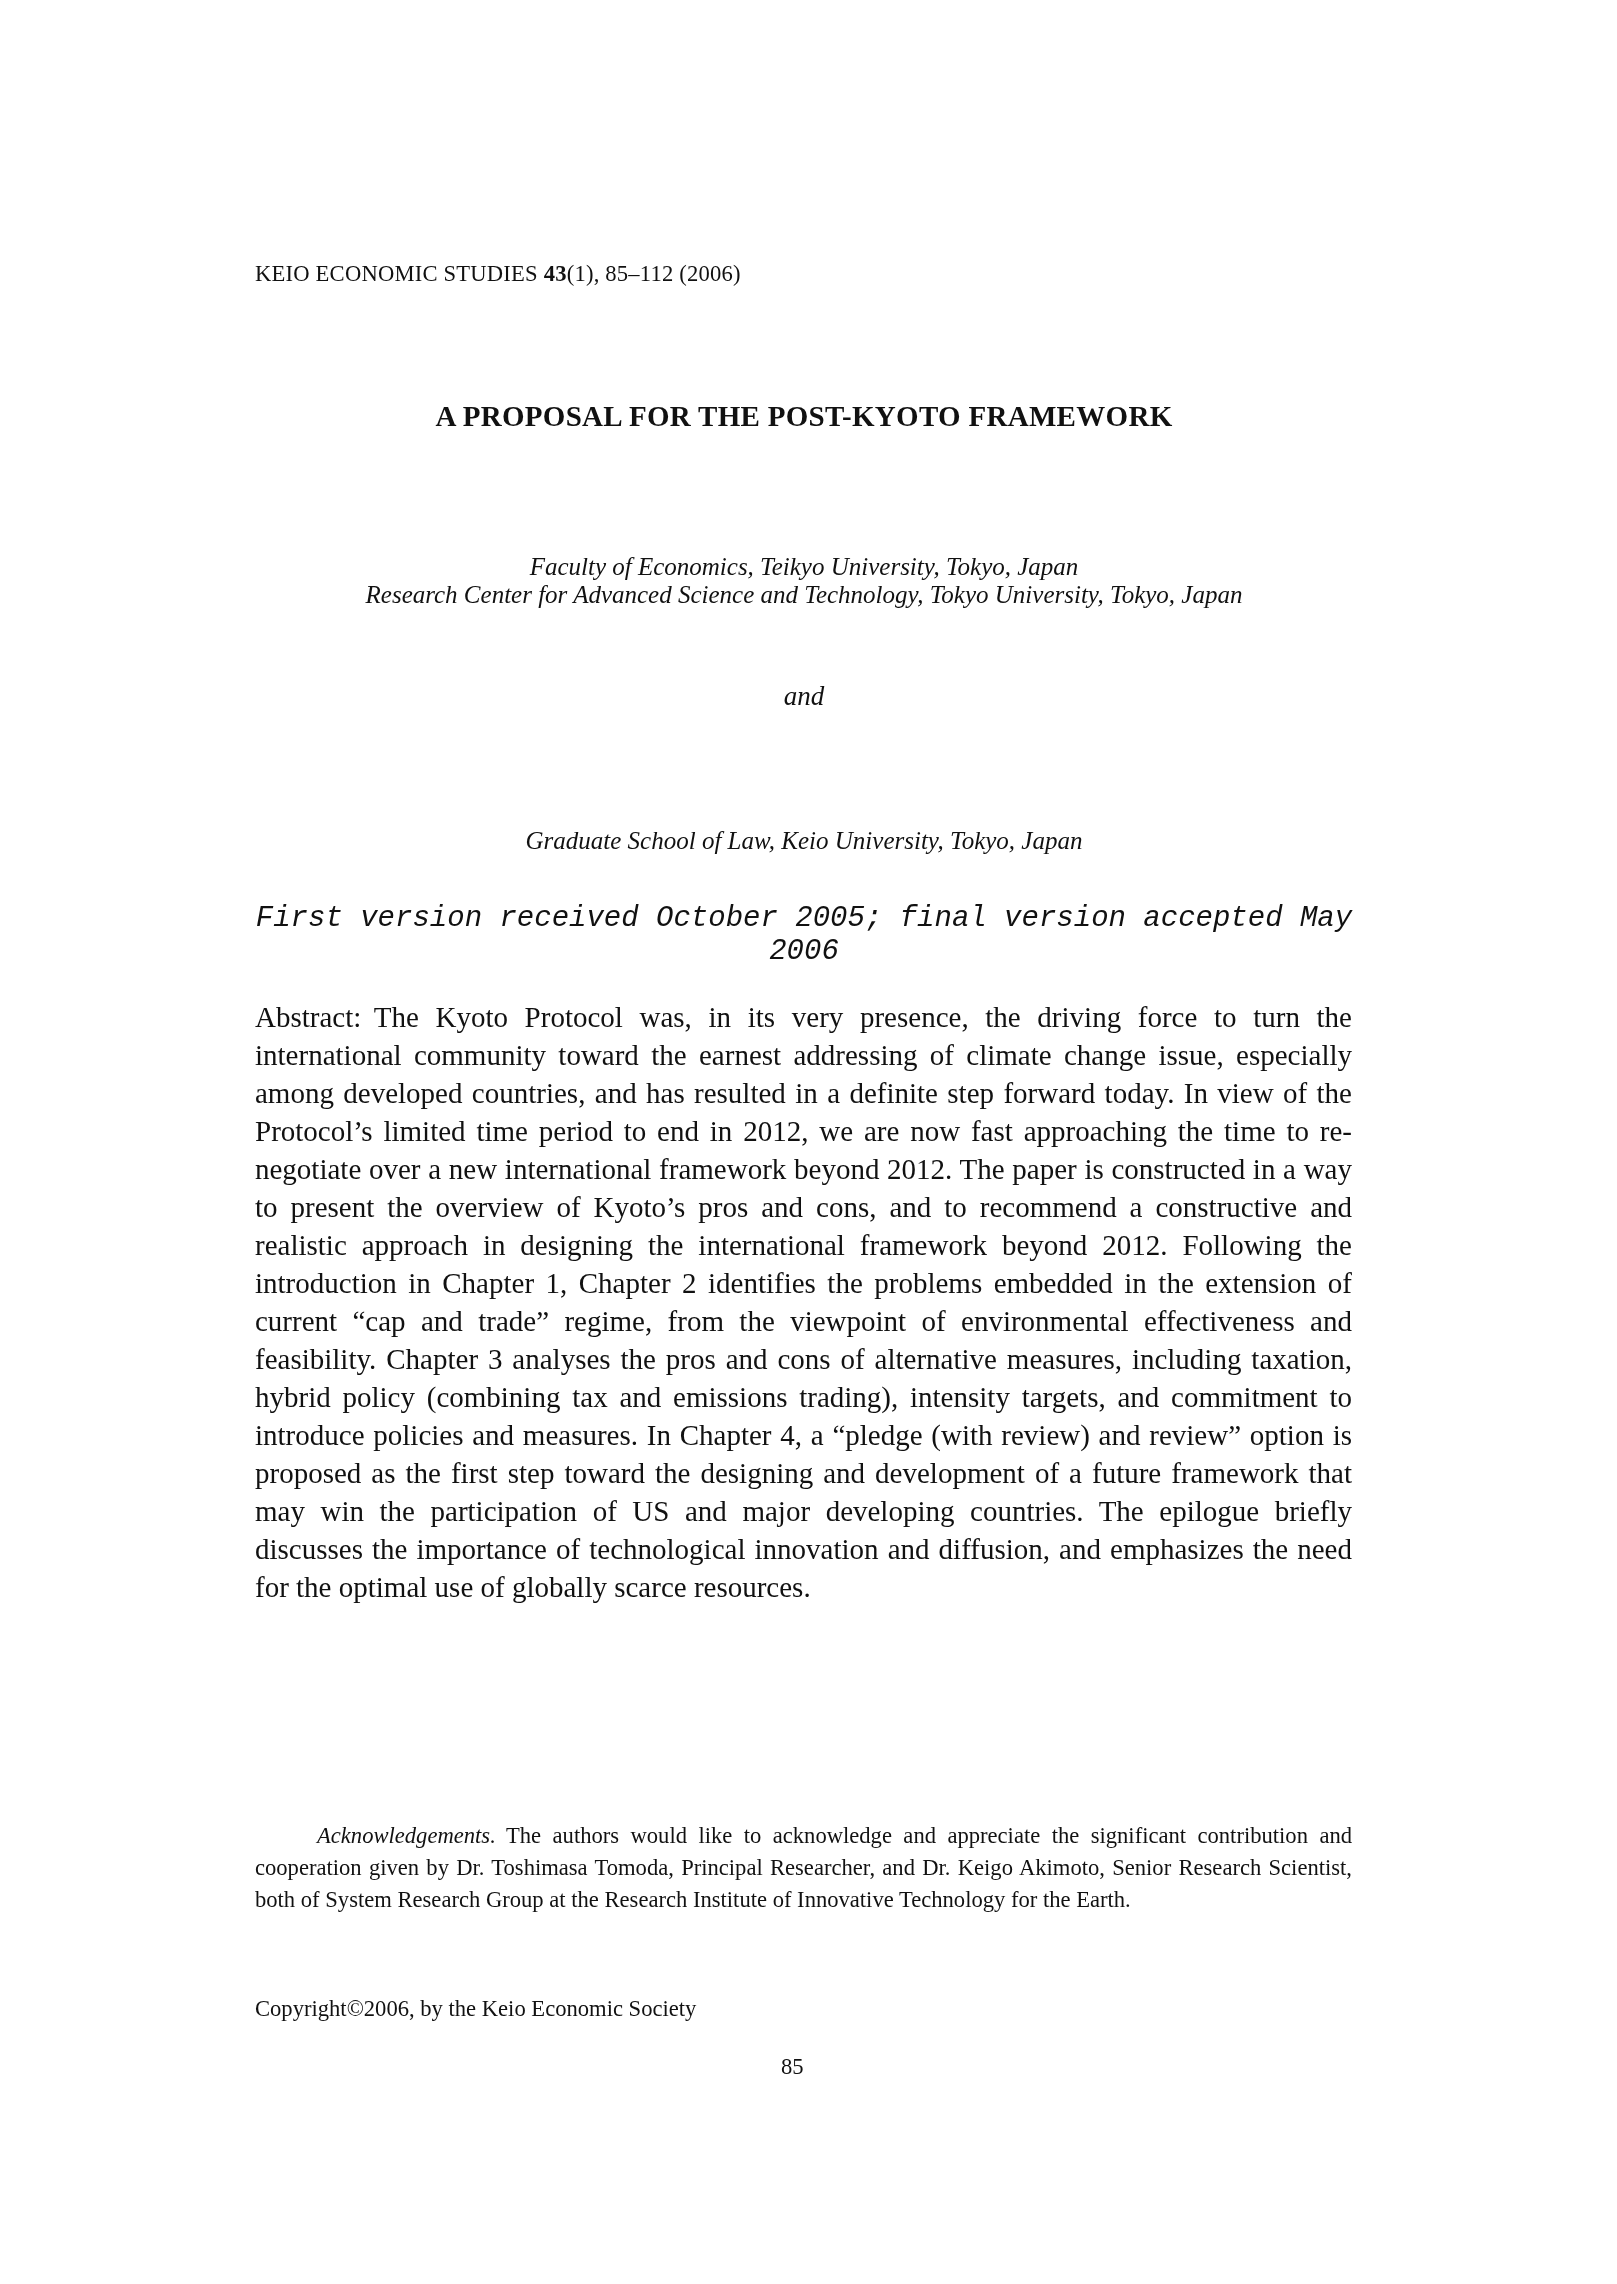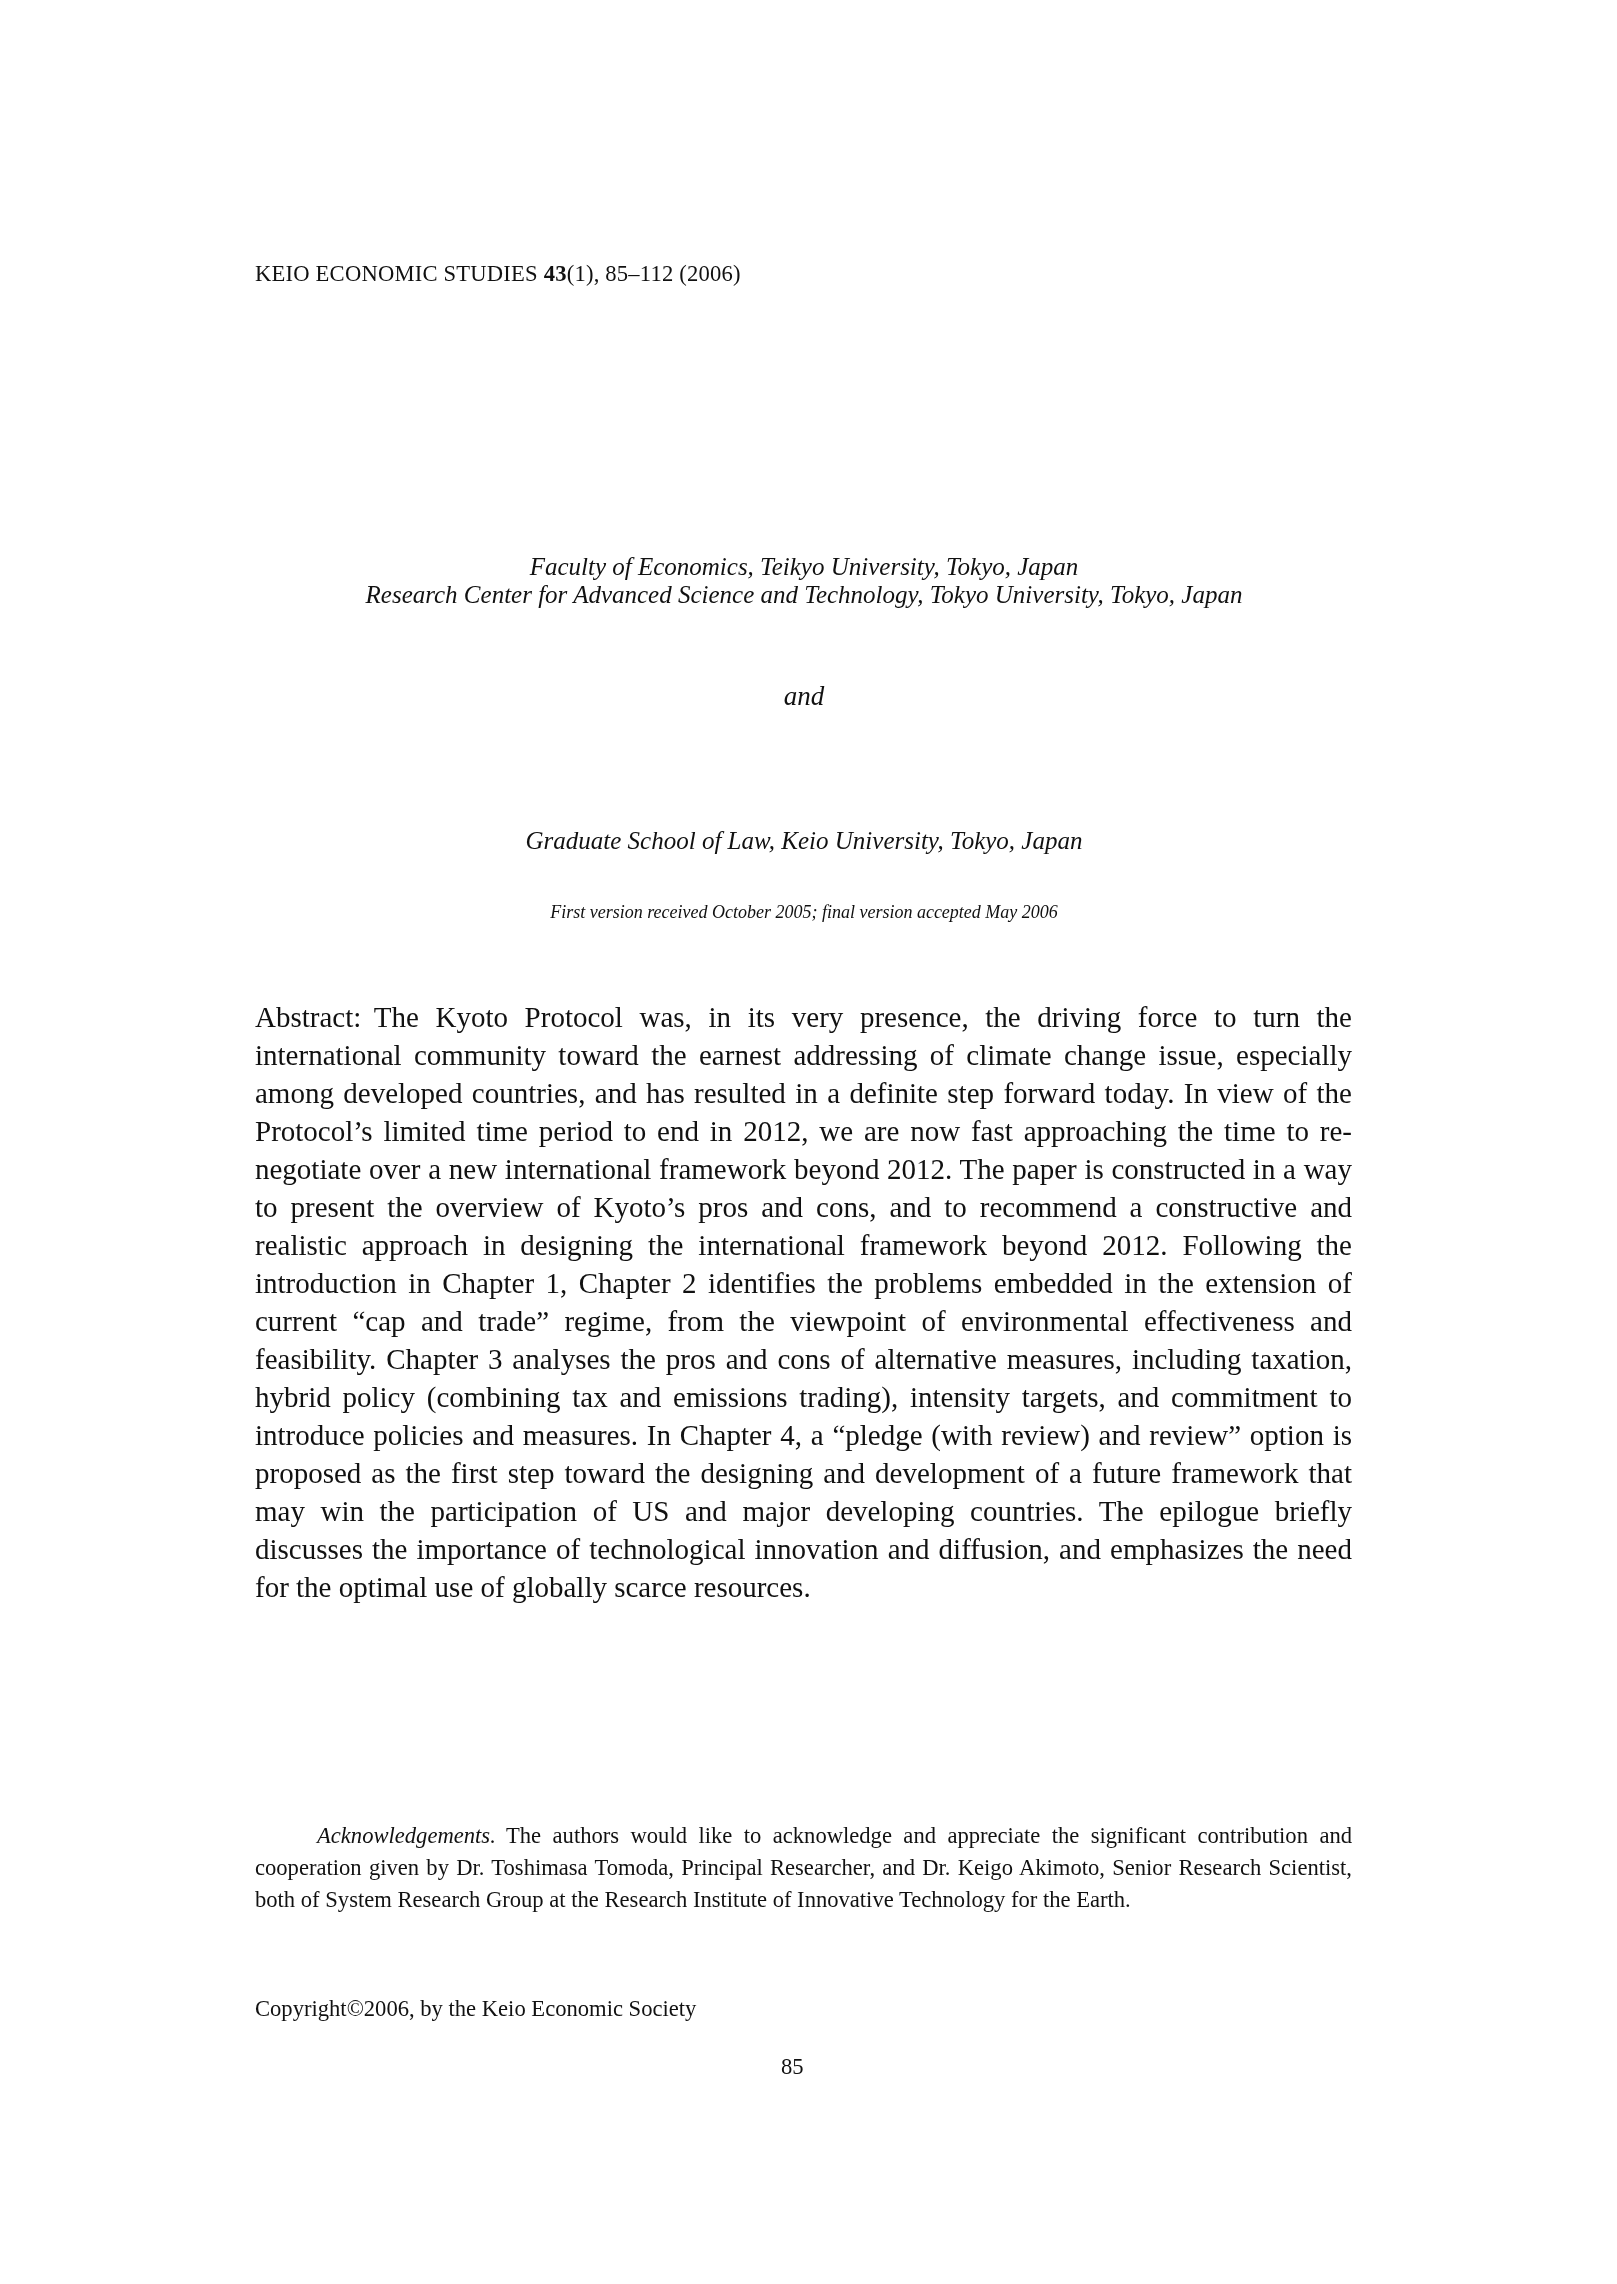--- a/index.html
+++ b/index.html
@@ -7,37 +7,38 @@
   .page { position: absolute; left: 0; top: 0; width: 1278px; height: 2284px; background: #ffffff; }
   .abs { position: absolute; }
   .journal { left: 255px; top: 261px; font-size: 22.6px; letter-spacing: 0.2px; }
   .journal b { font-weight: bold; }
   .center { left: 255px; width: 1098px; text-align: center; }
   .title { top: 400px; font-size: 29px; font-weight: bold; letter-spacing: 0.3px; }
   .author { font-size: 28px; }
   .author .sc { font-variant: small-caps; letter-spacing: 0.6px; }
   .aff { font-size: 25px; font-style: italic; }
   .and { font-size: 27px; font-style: italic; }
-  .received { font-size: 18px; font-style: italic; }
+  .received { font-size: 29px; font-style: italic; font-family: Liberation Mono, monospace; }
   .abstract { left: 255px; top: 998px; width: 1097px; font-size: 29px; line-height: 38px; text-align: justify; }
   .abstract .label { margin-right: 12.4px; }
   .keywords { left: 255px; top: 1702px; width: 1098px; font-size: 21.4px; }
   .keywords .kl { font-weight: bold; margin-right: 16px; }
   .ack { left: 255px; top: 1820px; width: 1097px; font-size: 22.6px; line-height: 32px; text-align: justify; text-indent: 62px; }
   .ack .al { font-style: italic; margin-right: 10.2px; }
   .copyright { left: 255px; top: 1996px; font-size: 22.6px; }
   .pagenum { left: 781px; top: 2054px; width: 56px; font-size: 22.6px; }
 </style>
 </head>
 <body>
 
 <div class="page">
 
   <div class="abs journal"><span>KEIO ECONOMIC STUDIES </span><b>43</b><span>(1), 85–112 (2006)</span></div>
 
+  <div class="abs center title">A PROPOSAL FOR THE POST-KYOTO FRAMEWORK</div>
 
 
   <div class="abs center aff" style="top:553px;">Faculty of Economics, Teikyo University, Tokyo, Japan</div>
   <div class="abs center aff" style="top:581px;">Research Center for Advanced Science and Technology, Tokyo University, Tokyo, Japan</div>
 
   <div class="abs center and" style="top:681px;">and</div>
 
 
   <div class="abs center aff" style="top:827px;">Graduate School of Law, Keio University, Tokyo, Japan</div>
 

